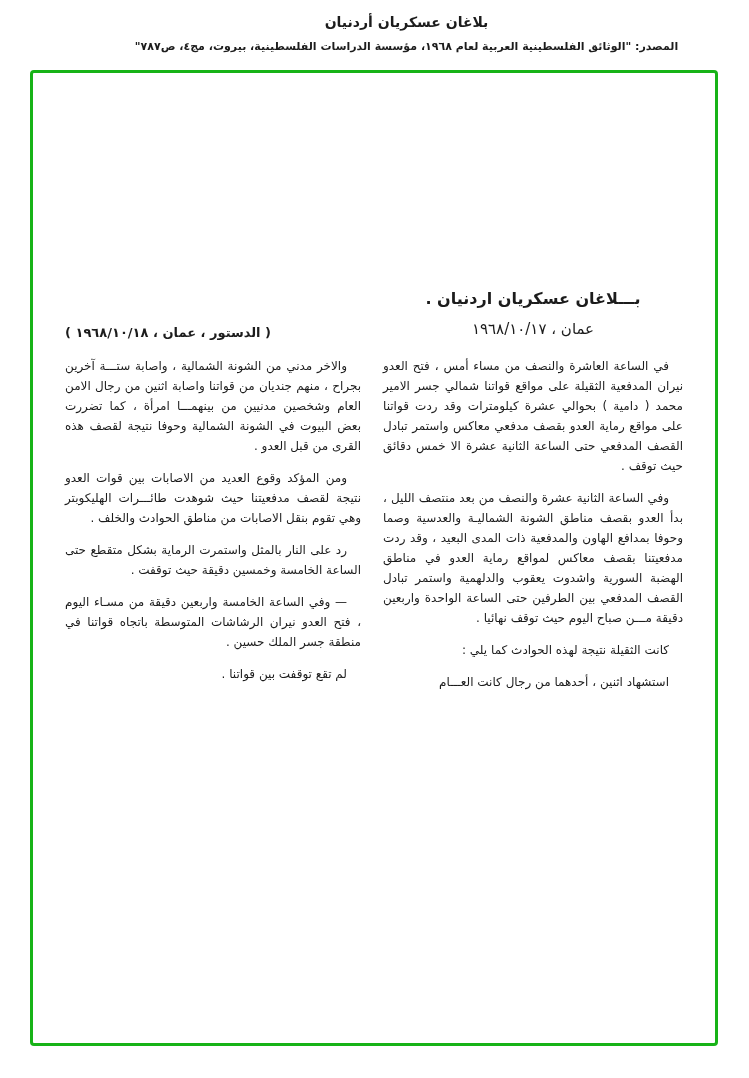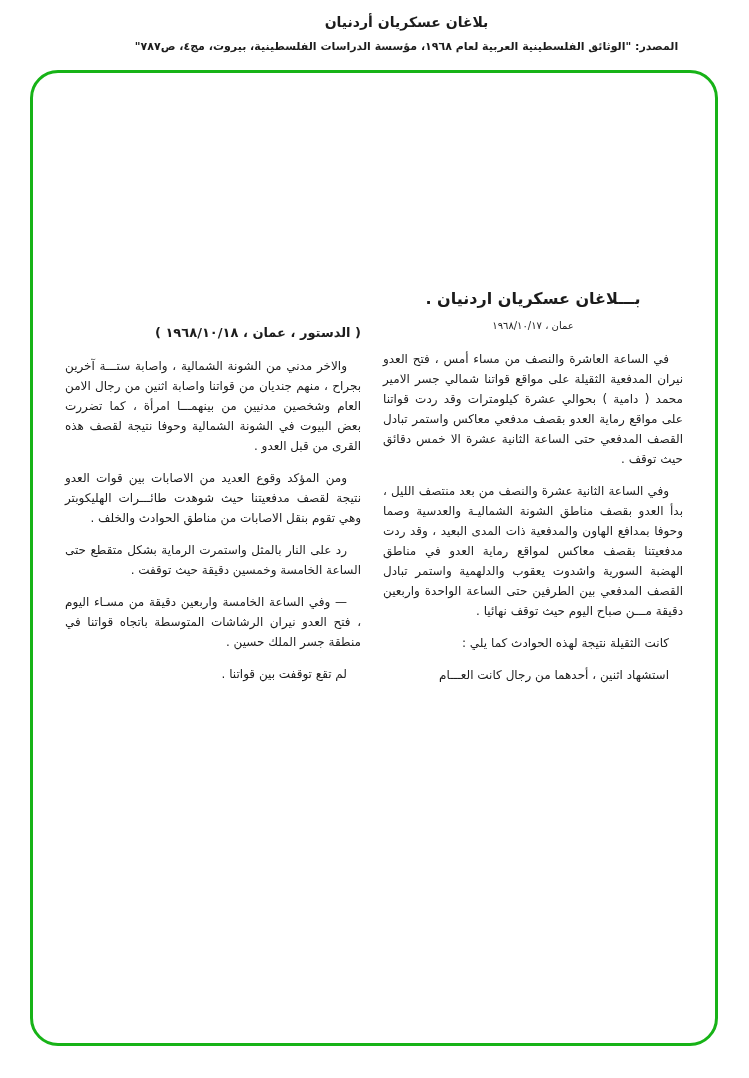--- a/index.html
+++ b/index.html
@@ -34,21 +34,21 @@
     font-weight: bold;
     letter-spacing: 0.2px;
   }
   .green-box {
     position: absolute;
     left: 30px;
     top: 70px;
     width: 688px;
     height: 976px;
     border: 3px solid #17b317;
-    border-radius: 28px;
+    border-radius: 4px;
     box-sizing: border-box;
   }
   .col {
     position: absolute;
     direction: rtl;
   }
   .col-right {
     top: 216px;
     right: 32px;
     width: 300px;
@@ -58,28 +58,28 @@
     right: 354px;
     width: 296px;
   }
   .communique-heading {
     font-size: 16px;
     font-weight: bold;
     text-align: center;
     margin: 0 0 12px 0;
   }
   .date-line {
-    font-size: 10px;
+    font-size: 15px;
     text-align: center;
     margin: 0 0 18px 0;
   }
   .col-heading {
     font-size: 13px;
     font-weight: bold;
-    text-align: right;
+    text-align: left;
     margin: 0 0 16px 0;
   }
   .col p {
     font-size: 12px;
     line-height: 20px;
     text-align: justify;
     text-indent: 14px;
     margin: 0 0 12px 0;
   }
   .col p:last-child {

